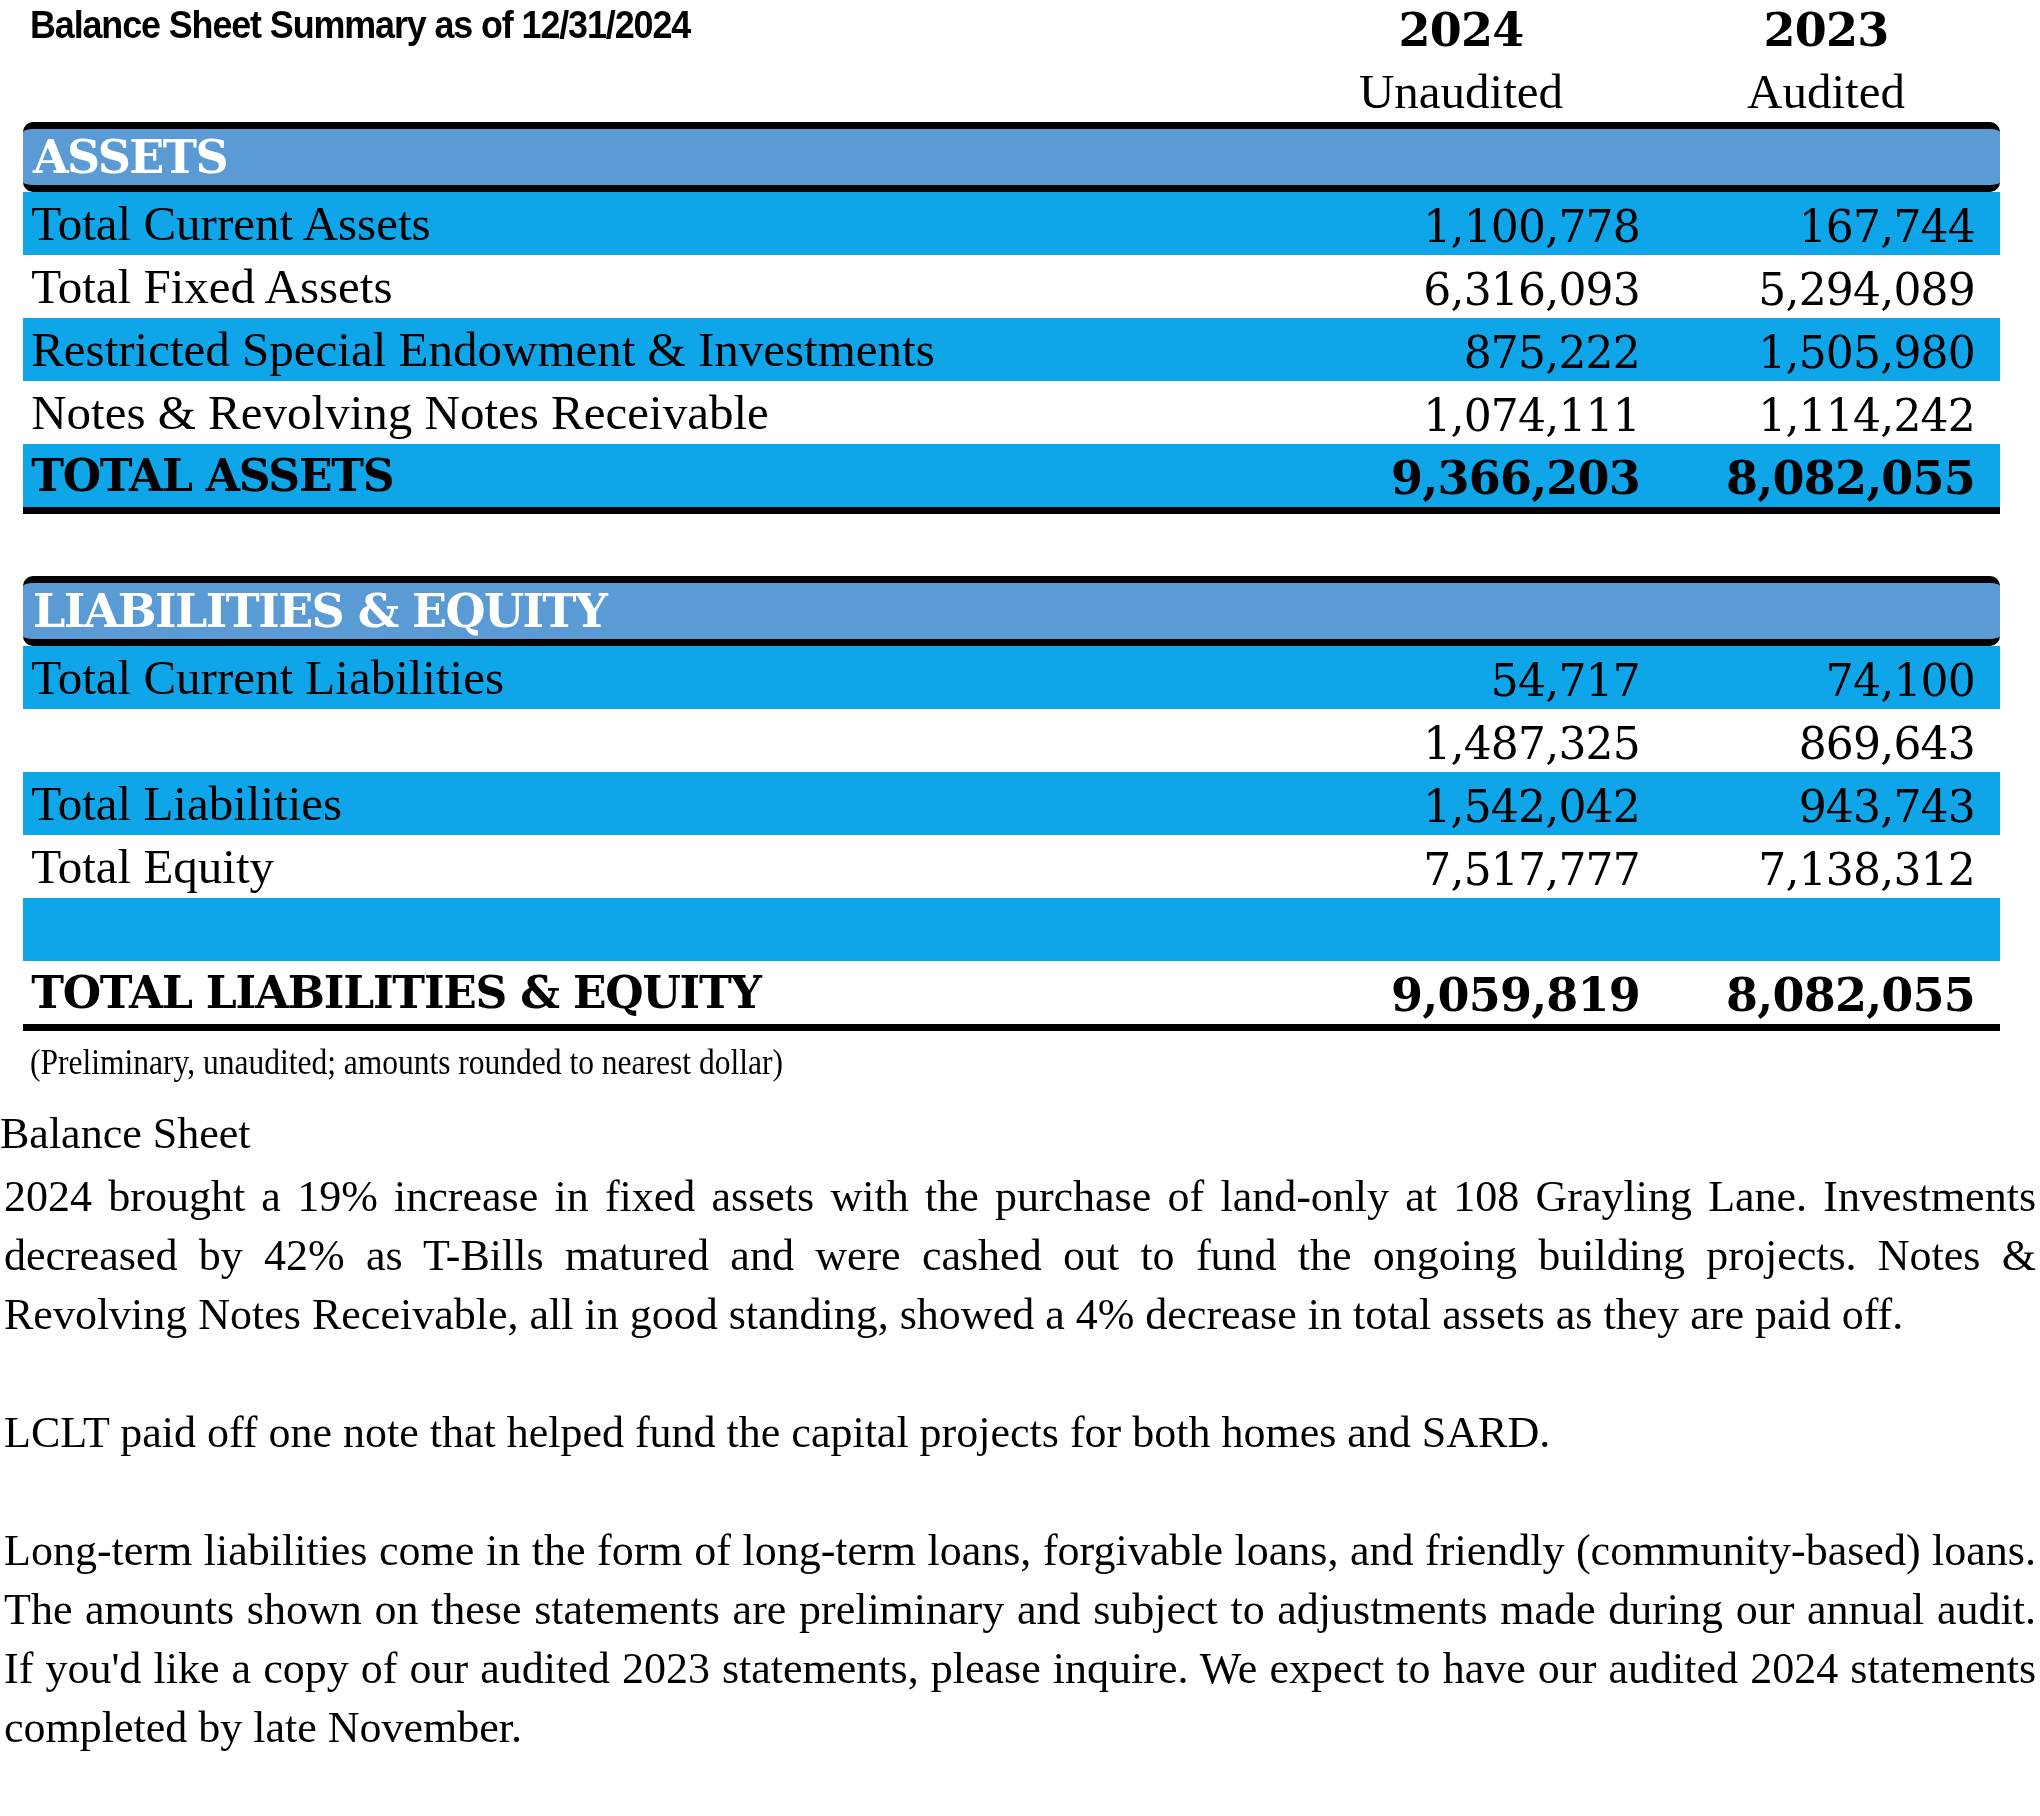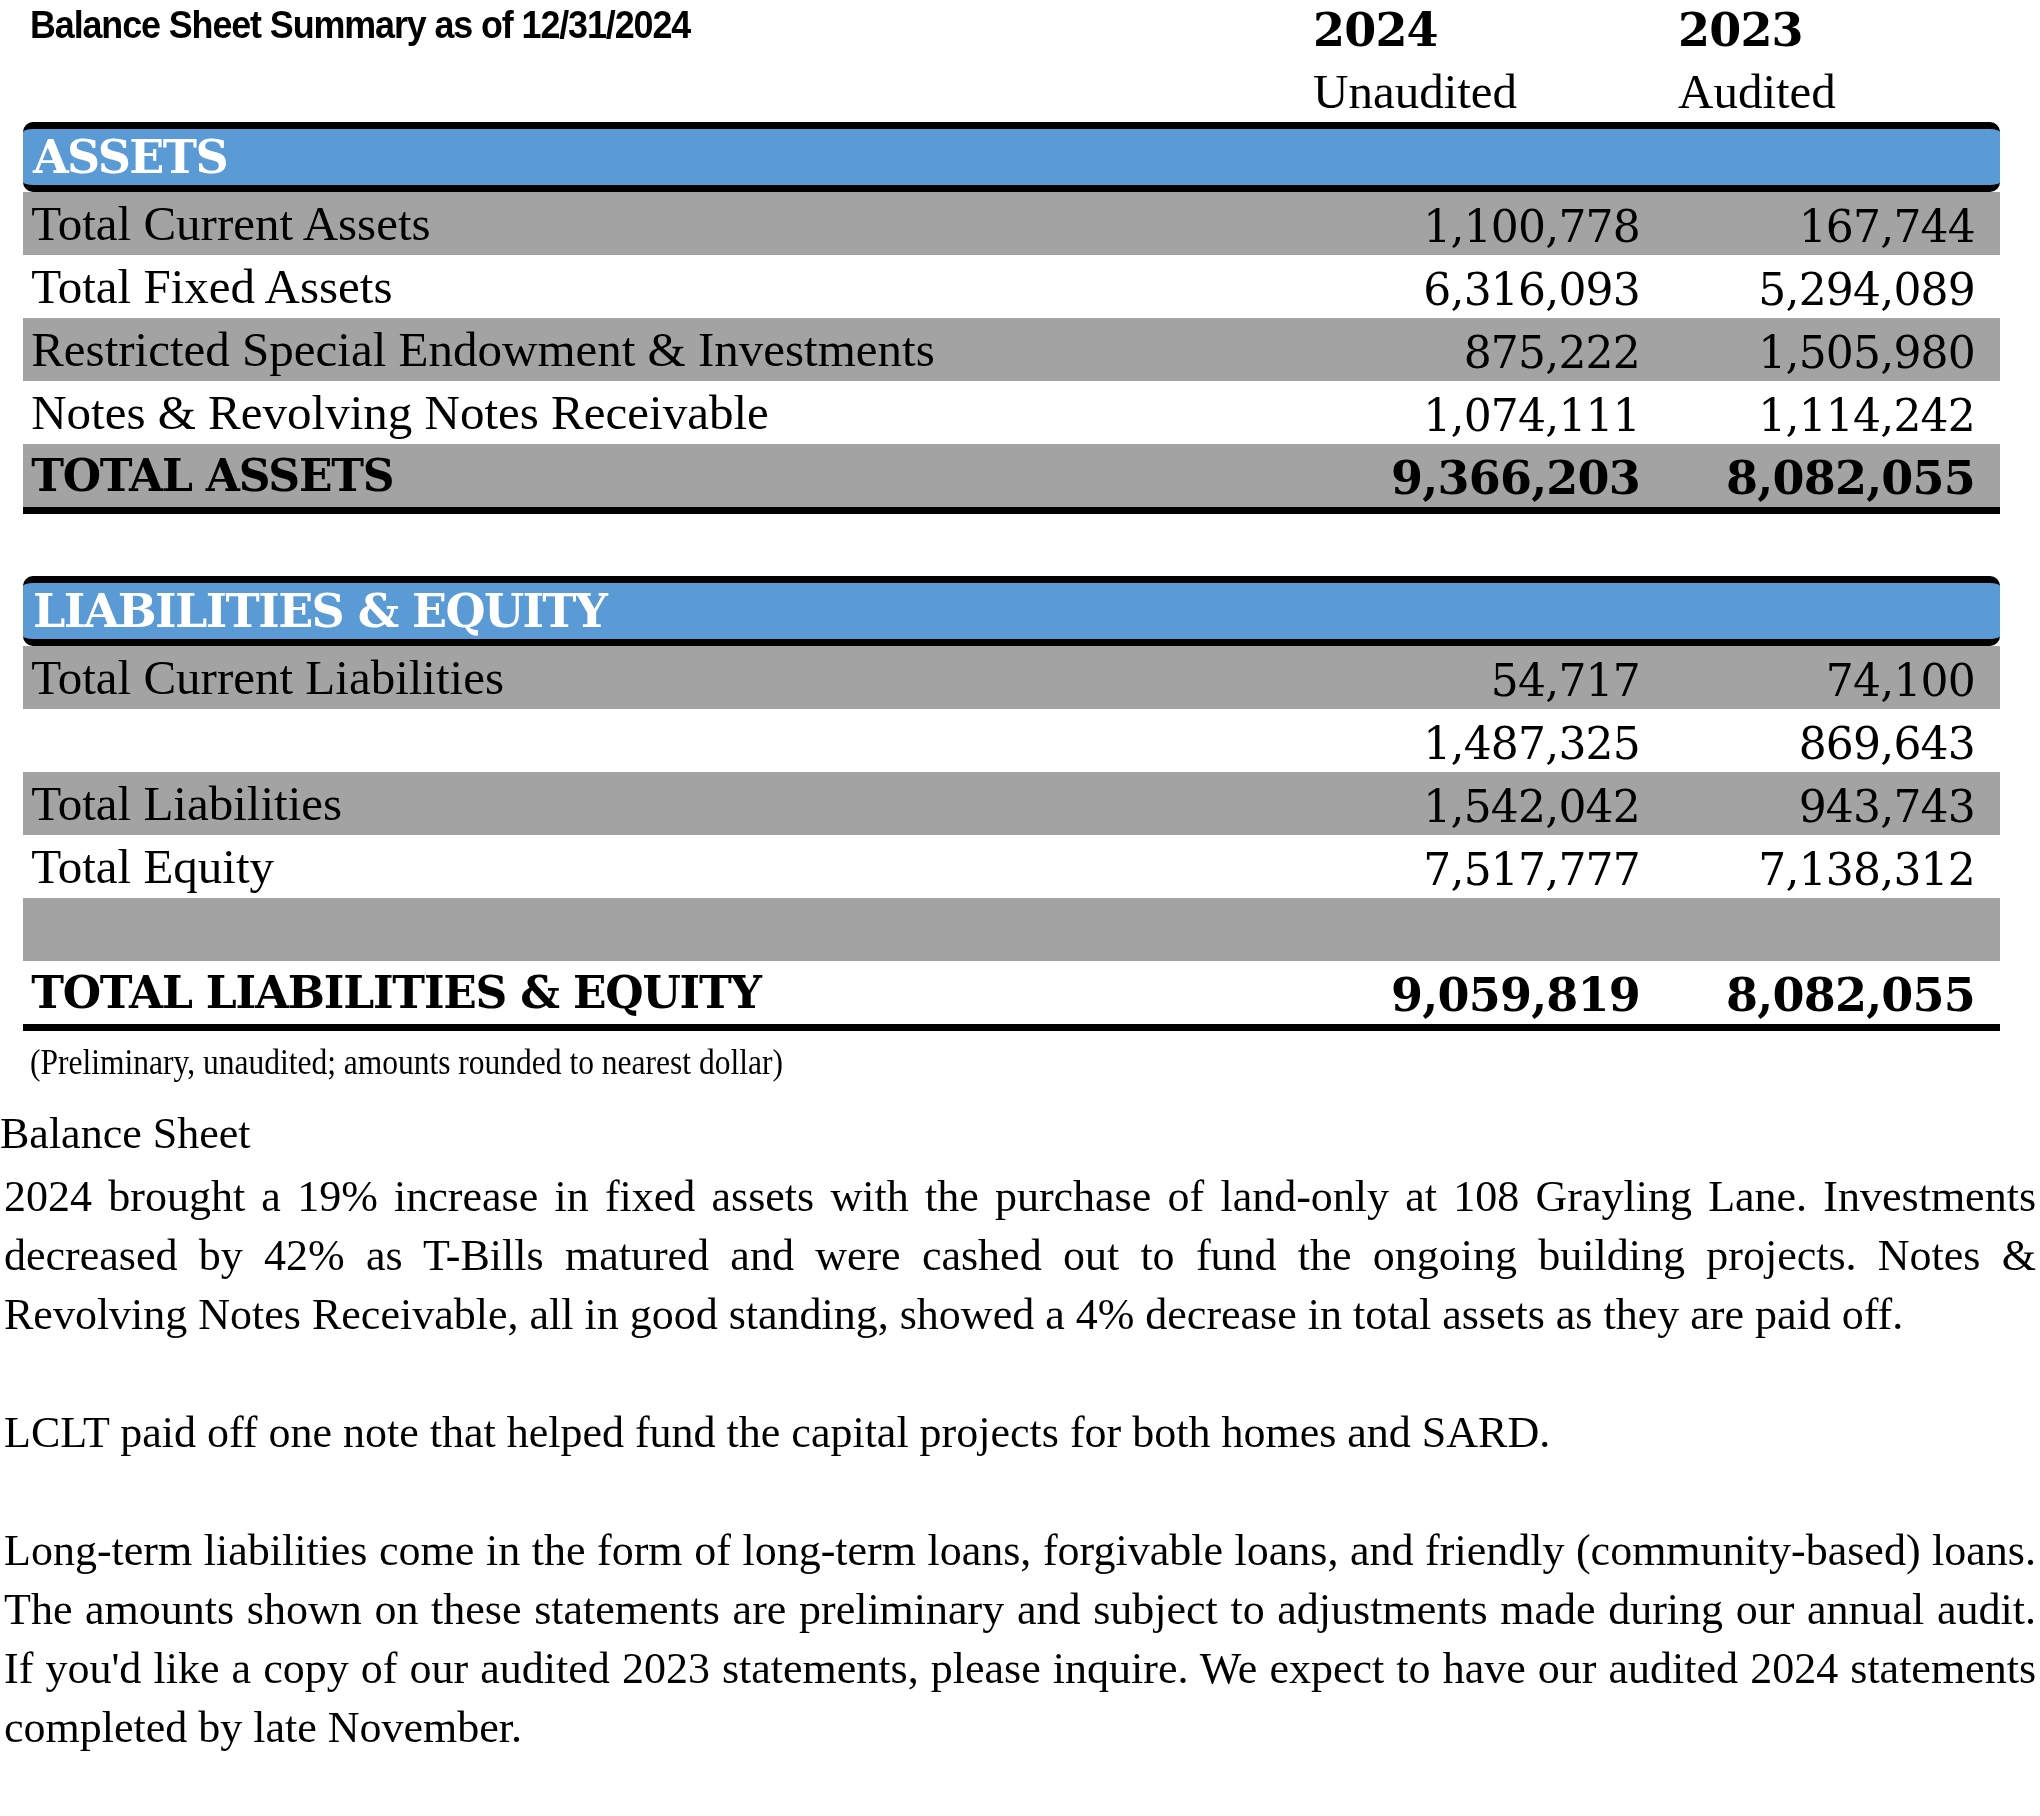--- a/index.html
+++ b/index.html
@@ -8,42 +8,42 @@
     font-family: "DejaVu Serif", "Liberation Serif", serif; color: #000;
   }
   .title {
     position: absolute; left: 30px; top: 3.3px;
     font-family: "Liberation Sans", "DejaVu Sans", sans-serif;
     font-weight: bold; font-size: 39px; letter-spacing: -1.2px;
     transform: scaleX(0.92); transform-origin: left top;
     white-space: nowrap;
   }
   .colhead {
-    position: absolute; top: 0; width: 296px; 
+    position: absolute; top: 0; width: 296px; text-align: center;
     font-family: "Liberation Serif", "DejaVu Serif", serif; font-size: 48px; line-height: 61px;
   }
   .colhead .yr { font-weight: bold; display: block; font-family: "DejaVu Serif", serif; font-size: 46px; letter-spacing: -0.8px; }
   .colhead .st { display: block; font-size: 49px; }
   .col1 { left: 1313px; }
   .col2 { left: 1678px; }
 
   .tbl { position: absolute; left: 23px; width: 1977px; }
   .tbl.assets { top: 122px; }
   .tbl.liab { top: 576px; }
   .sec-head {
     background: #5B9BD5; color: #fff;
     border-top: 7.4px solid #000; border-bottom: 7.4px solid #000;
     height: 56px; line-height: 56px; padding-left: 10px;
     font-family: "DejaVu Serif", serif; font-weight: bold; font-size: 46px; letter-spacing: -1.6px; border-radius: 10px;
   }
   .row {
     position: relative; height: 63px; line-height: 63px;
     font-family: "Liberation Serif", "DejaVu Serif", serif; font-size: 49px;
   }
-  .row.gray { background: #a3a3a3; }
+  .row.gray { background: #0ea5e9; }
   .row .label { position: absolute; left: 8.2px; white-space: nowrap; }
   .row .v1, .row .v2 { position: absolute; text-align: right; white-space: nowrap; font-family: "DejaVu Serif", serif; font-size: 44px; letter-spacing: -0.8px; top: 3.3px; }
   .row .v1 { right: 360px; }
   .row .v2 { right: 25px; }
   .row.total { font-weight: bold; padding-left: 21px; }
   .row.total .label { font-family: "DejaVu Serif", serif; font-size: 44px; letter-spacing: -1.2px; }
   .row.total .v1, .row.total .v2 { font-weight: bold; font-size: 46px; }
   .row.total-end { border-bottom: 7.4px solid #000; }
   .row.spacer-gap { height: 63px; }
 

